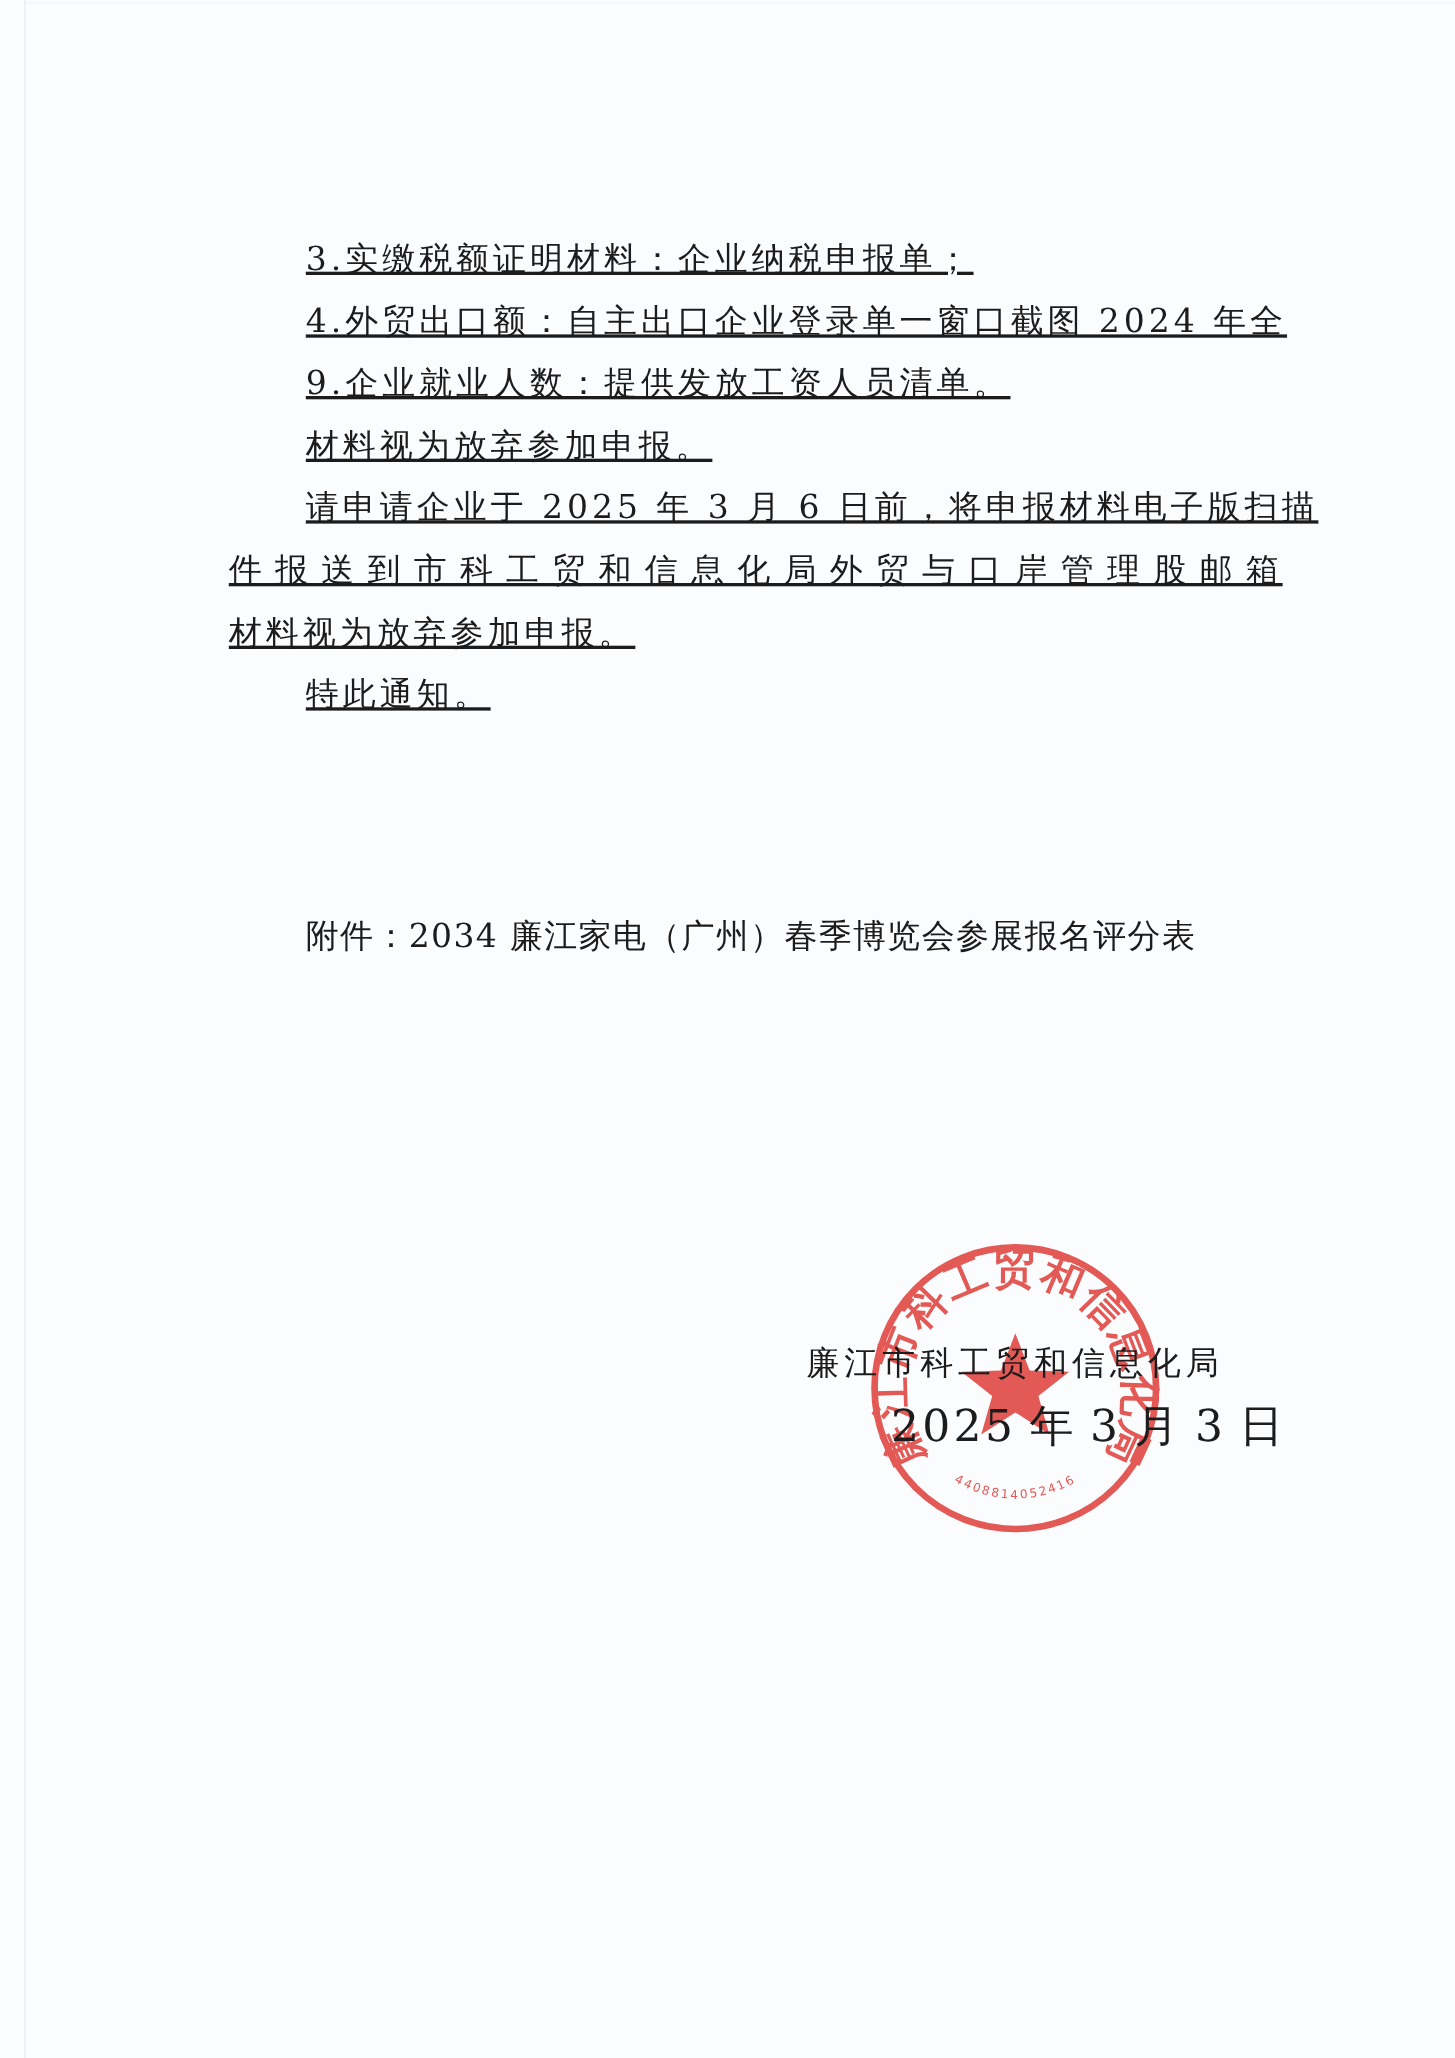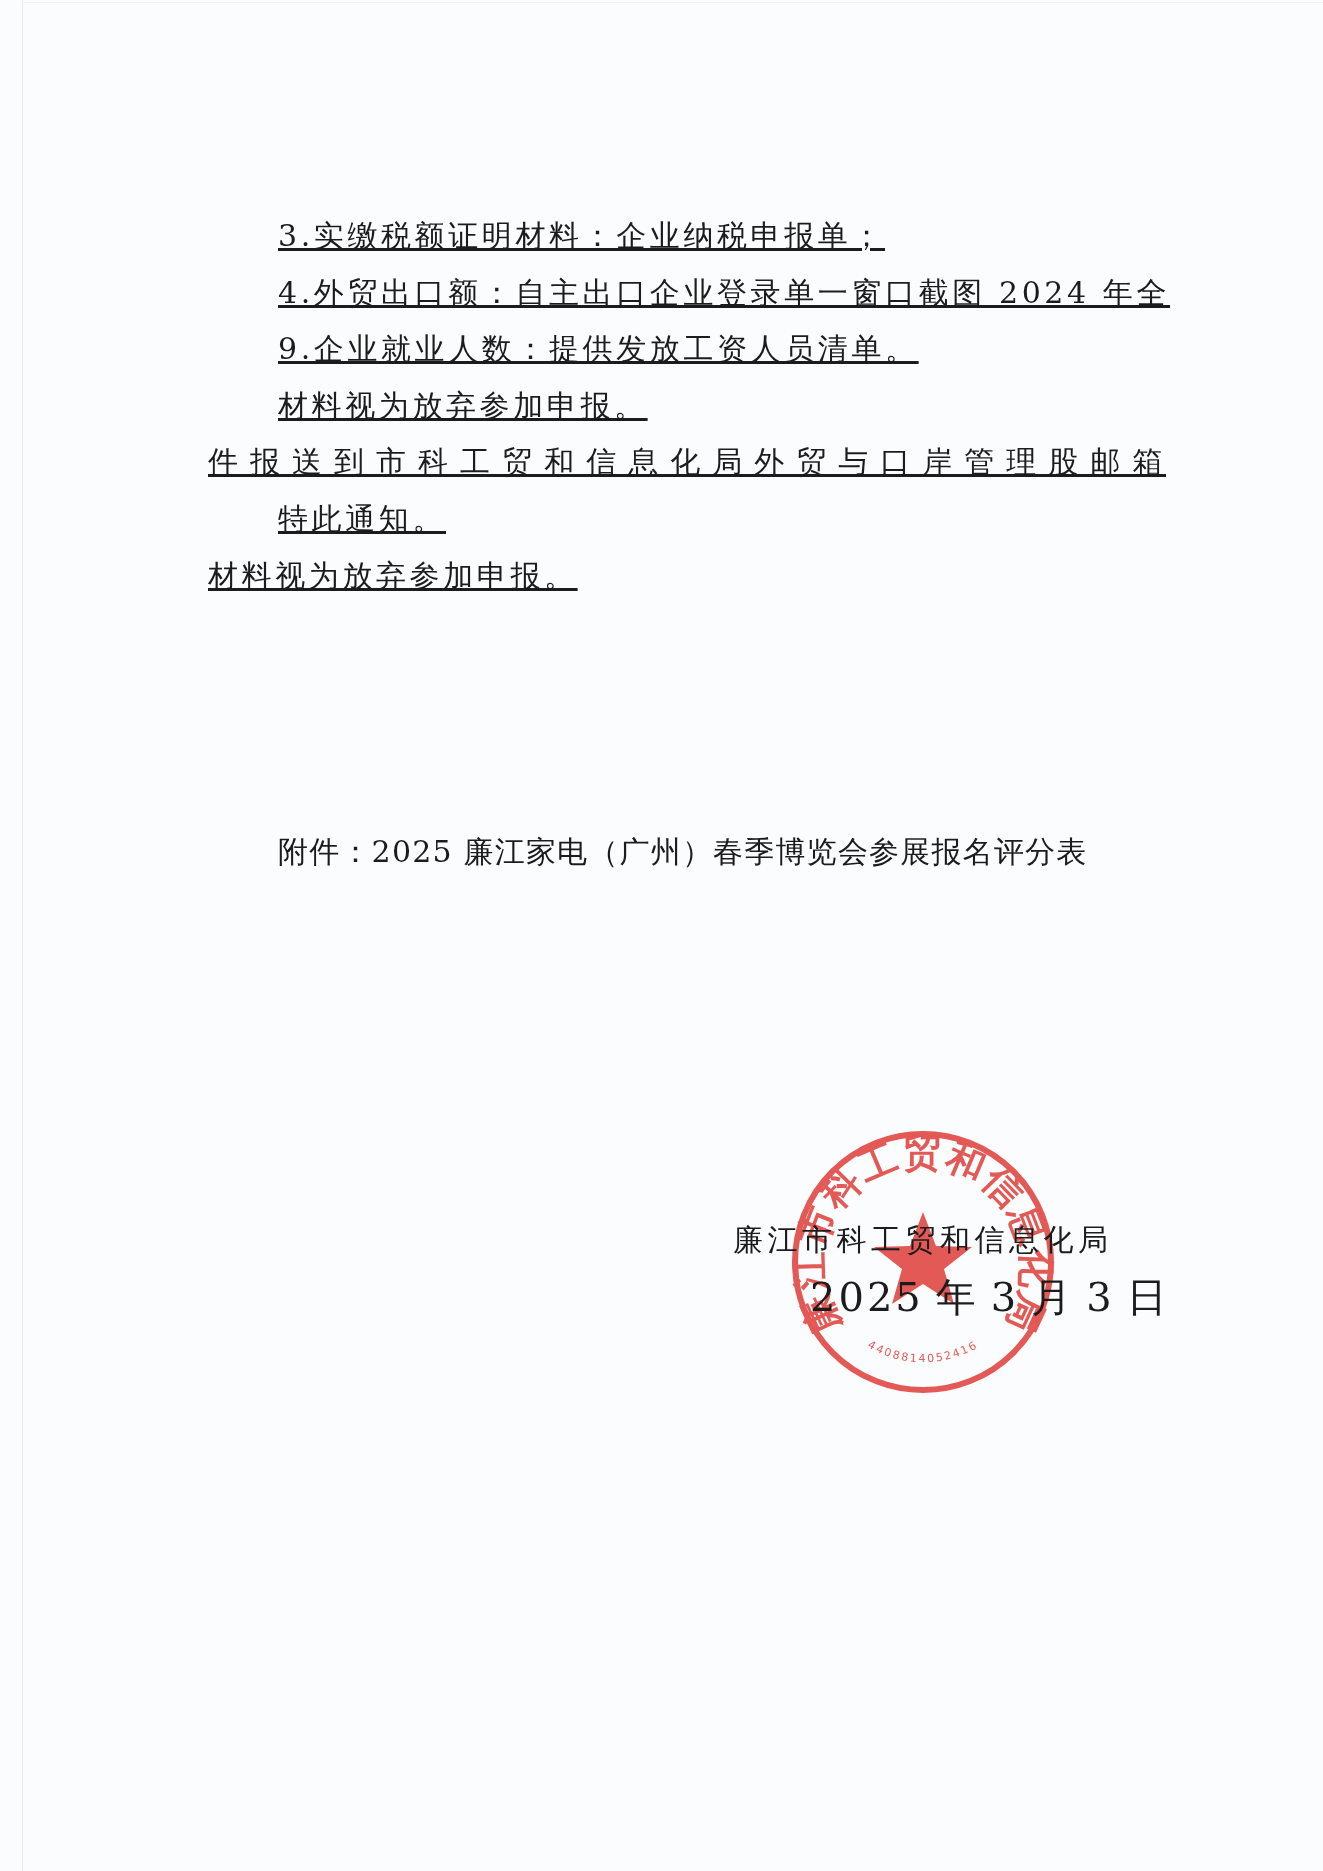--- a/index.html
+++ b/index.html
@@ -98,26 +98,27 @@
 <body>
 
 <div class="page-edge"></div>
 <div class="page-top-edge"></div>
 
 <div class="doc">
   <div class="line indent">3.实缴税额证明材料：企业纳税申报单；</div>
   <div class="line indent justify">4.外贸出口额：自主出口企业登录单一窗口截图 2024 年全</div>
   <div class="line indent">9.企业就业人数：提供发放工资人员清单。</div>
   <div class="line indent">材料视为放弃参加申报。</div>
+  <div class="line indent justify">请申请企业于 2025 年 3 月 6 日前，将申报材料电子版扫描</div>
   <div class="line justify">件报送到市科工贸和信息化局外贸与口岸管理股邮箱</div>
+  <div class="line">材料视为放弃参加申报。</div>
   <div class="line indent">特此通知。</div>
-  <div class="line">材料视为放弃参加申报。</div>
 </div>
 
-<div class="attachment">附件：2025 廉江家电（广州）春季博览会参展报名评分表</div>
+<div class="attachment">附件：2034 廉江家电（广州）春季博览会参展报名评分表</div>
 
 <div class="signature">廉江市科工贸和信息化局</div>
 
 <div class="sign-date">
   <span>2025</span><span>年</span><span>3</span><span>月</span><span>3</span><span>日</span>
 </div>
 
 <div class="seal">
   <svg width="266" height="266" viewBox="0 0 266 266" xmlns="http://www.w3.org/2000/svg">
     <defs>

